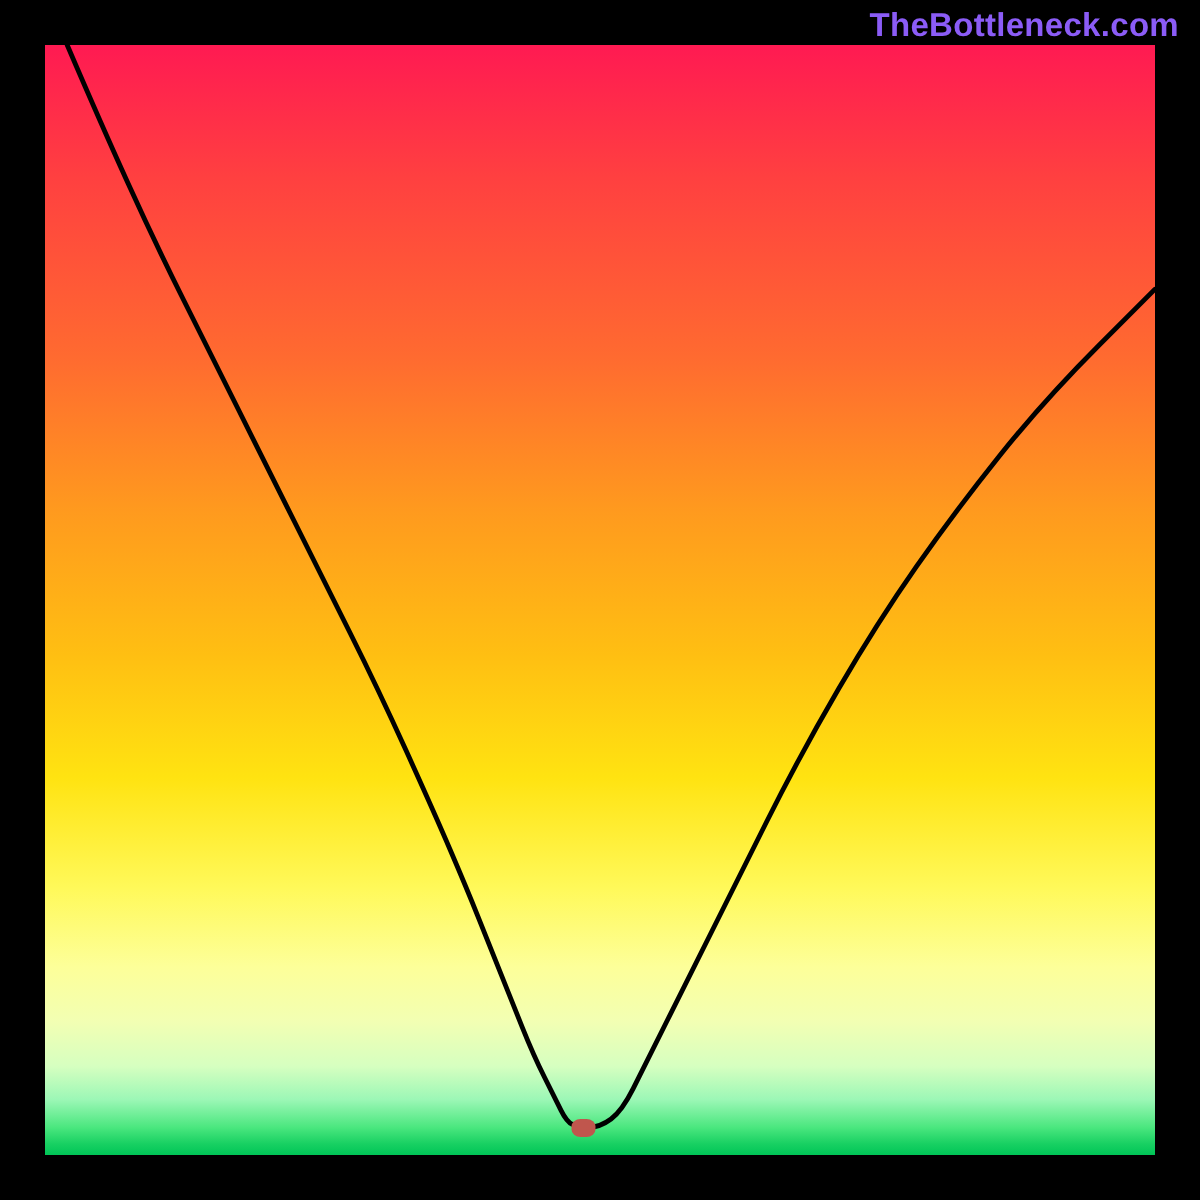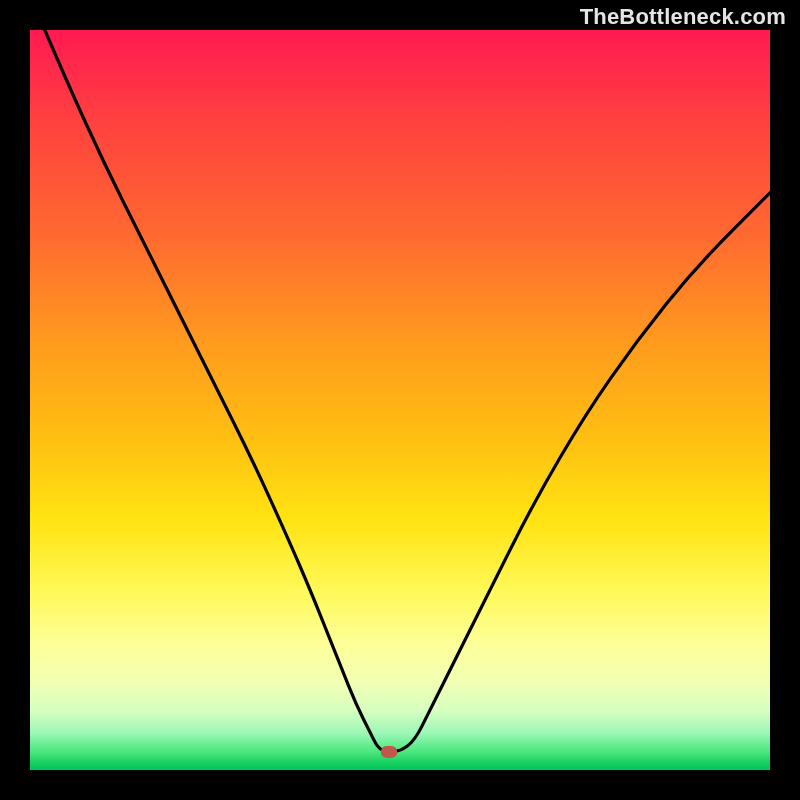--- a/index.html
+++ b/index.html
@@ -14,21 +14,21 @@
   .frame {
     position: relative;
     width: 800px;
     height: 800px;
     background: #000;
   }
   .watermark {
     position: absolute;
     top: 4px;
     right: 14px;
-    color: #e5e5e5;
+    color: #8b5cf6;
     font-size: 22px;
     font-weight: 600;
     letter-spacing: 0.2px;
     z-index: 10;
     user-select: none;
   }
   .plot-area {
     position: absolute;
     left: 30px;
     top: 30px;

